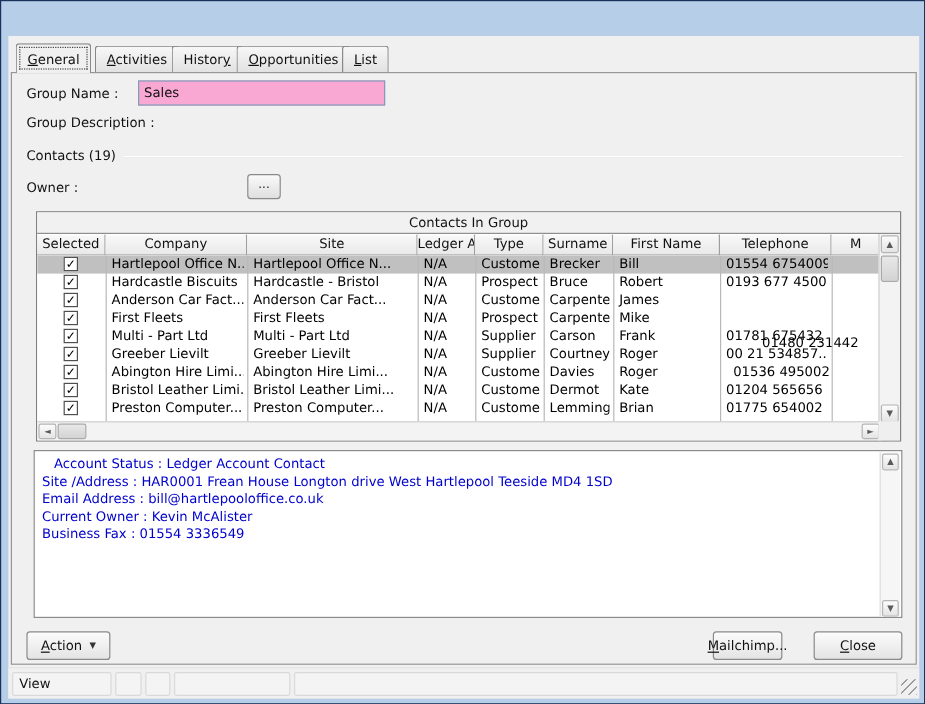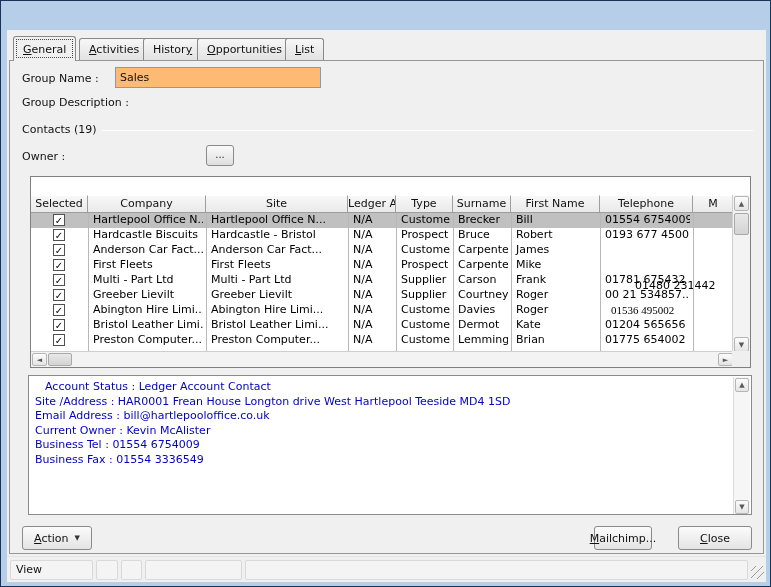--- a/index.html
+++ b/index.html
@@ -19,21 +19,21 @@
   
   .tabs{position:absolute;left:2px;top:6px;height:24px;}
   .tab{position:absolute;top:2px;height:22px;padding:0 9px;font-size:11px;color:#111;
     background:linear-gradient(#f7f7f7,#e2e2e2);border:1px solid #898989;border-bottom:none;
     border-radius:3px 3px 0 0;display:flex;align-items:center;}
   .tab.active{top:0;height:25px;background:#f0f0f0;z-index:3;outline:1px dotted #444;outline-offset:-4px;}
   .mn{text-decoration:underline;}
   
   .page{position:absolute;left:2px;top:30px;width:755px;height:494px;background:#f0f0f0;border:1px solid #979797;z-index:2;}
   .lbl{position:absolute;font-size:11px;color:#111;white-space:nowrap;}
-  .txtinput{position:absolute;height:21px;background:#fdba74;border:1px solid #7f9db9;font-size:11px;color:#111;
+  .txtinput{position:absolute;height:21px;background:#f9a8d4;border:1px solid #7f9db9;font-size:11px;color:#111;
     padding:0 4px;line-height:19px;white-space:nowrap;overflow:hidden;}
   .groupline{position:absolute;height:1px;background:#c9c9c9;border-bottom:1px solid #fff;}
   .combo{position:absolute;height:21px;background:#fff;border:2px solid #9cbde2;font-size:11px;color:#111;
     padding:0 3px;line-height:17px;}
   .smallbtn{position:absolute;height:21px;background:linear-gradient(#fafafa,#dfdfdf);border:1px solid #8a8a8a;
     border-radius:3px;font-size:10px;color:#222;text-align:center;line-height:18px;}
   
   .grid{position:absolute;left:20px;top:115px;width:721px;height:192px;border:1px solid #808080;background:#fff;}
   .grid-banner{position:absolute;left:0;top:0;width:719px;height:18px;background:#f1f1f1;
     border-bottom:1px solid #8e8e8e;text-align:center;font-size:11px;line-height:17px;color:#111;}
@@ -103,20 +103,21 @@
 
       <div class="lbl" style="left:12px;top:35px;">Group Description :</div>
 
       <div class="lbl" style="left:12px;top:62px;">Contacts (19)</div>
       <div class="groupline" style="left:92px;right:10px;top:69px;"></div>
 
       <div class="lbl" style="left:12px;top:89px;">Owner :</div>
       <div class="smallbtn" style="left:196px;top:84px;width:28px;">...</div>
 
       <div class="grid">
+        <div class="grid-banner">Contacts In Group</div>
         <div id="grid-header">
             <div class="hcell" style="left: 0px; width: 57px;">Selected</div>
             <div class="hcell" style="left: 57px; width: 118px;">Company</div>
             <div class="hcell" style="left: 175px; width: 142px;">Site</div>
             <div class="hcell" style="left: 317px; width: 48px;">Ledger A/C</div>
             <div class="hcell" style="left: 365px; width: 57px;">Type</div>
             <div class="hcell" style="left: 422px; width: 58px;">Surname</div>
             <div class="hcell" style="left: 480px; width: 89px;">First Name</div>
             <div class="hcell" style="left: 569px; width: 93px;">Telephone</div>
             <div class="hcell" style="left: 662px; width: 41px;">M</div>
@@ -183,21 +184,21 @@
               <div class="gcell" style="left: 570px; width: 89px;">00 21 534857...</div>
             </div>
             <div class="grow" style="top: 90px;">
               <div class="cb"><span>✓</span></div>
               <div class="gcell" style="left: 58px; width: 114px;">Abington Hire Limi...</div>
               <div class="gcell" style="left: 176px; width: 138px;">Abington Hire Limi...</div>
               <div class="gcell" style="left: 318px; width: 44px;">N/A</div>
               <div class="gcell" style="left: 366px; width: 53px;">Customer</div>
               <div class="gcell" style="left: 423px; width: 54px;">Davies</div>
               <div class="gcell" style="left: 481px; width: 85px;">Roger</div>
-              <div class="gcell" style="left: 576px; width: 89px; font-family: Liberation Serif, serif;">01536 495002</div>
+              <div class="gcell" style="left: 576px; width: 89px;">01536 495002</div>
             </div>
             <div class="grow" style="top: 105px;">
               <div class="cb"><span>✓</span></div>
               <div class="gcell" style="left: 58px; width: 114px;">Bristol Leather Limi...</div>
               <div class="gcell" style="left: 176px; width: 138px;">Bristol Leather Limi...</div>
               <div class="gcell" style="left: 318px; width: 44px;">N/A</div>
               <div class="gcell" style="left: 366px; width: 53px;">Customer</div>
               <div class="gcell" style="left: 423px; width: 54px;">Dermot</div>
               <div class="gcell" style="left: 481px; width: 85px;">Kate</div>
               <div class="gcell" style="left: 570px; width: 89px;">01204 565656</div>
@@ -234,21 +235,20 @@
         </div>
         <div class="corner"></div>
       </div>
 
       <div class="details">
         <div id="detail-lines" style="padding-top:4px;">
             <div class="dline" style="color: rgb(0, 0, 204); padding-left: 16px;">Account Status : Ledger Account Contact</div>
             <div class="dline" style="color: rgb(0, 0, 204);">Site /Address : HAR0001 Frean House Longton drive West Hartlepool Teeside MD4 1SD</div>
             <div class="dline" style="color: rgb(0, 0, 204);">Email Address : bill@hartlepooloffice.co.uk</div>
             <div class="dline" style="color: rgb(0, 0, 204);">Current Owner : Kevin McAlister</div>
-            <div class="dline" style="color: rgb(0, 0, 204);">Business Tel : 01554 6754009</div>
             <div class="dline" style="color: rgb(0, 0, 204);">Business Fax : 01554 3336549</div>
           </div>
         <div class="dscroll">
           <div class="sbtn" style="left:1px;top:1px;width:14px;height:14px;line-height:13px;"><span>▲</span></div>
           <div class="sbtn" style="left:1px;bottom:1px;width:14px;height:14px;line-height:13px;"><span>▼</span></div>
         </div>
       </div>
 
       <div class="btn" style="left:12px;width:70px;">
         <span><span class="mn">A</span>ction</span>

